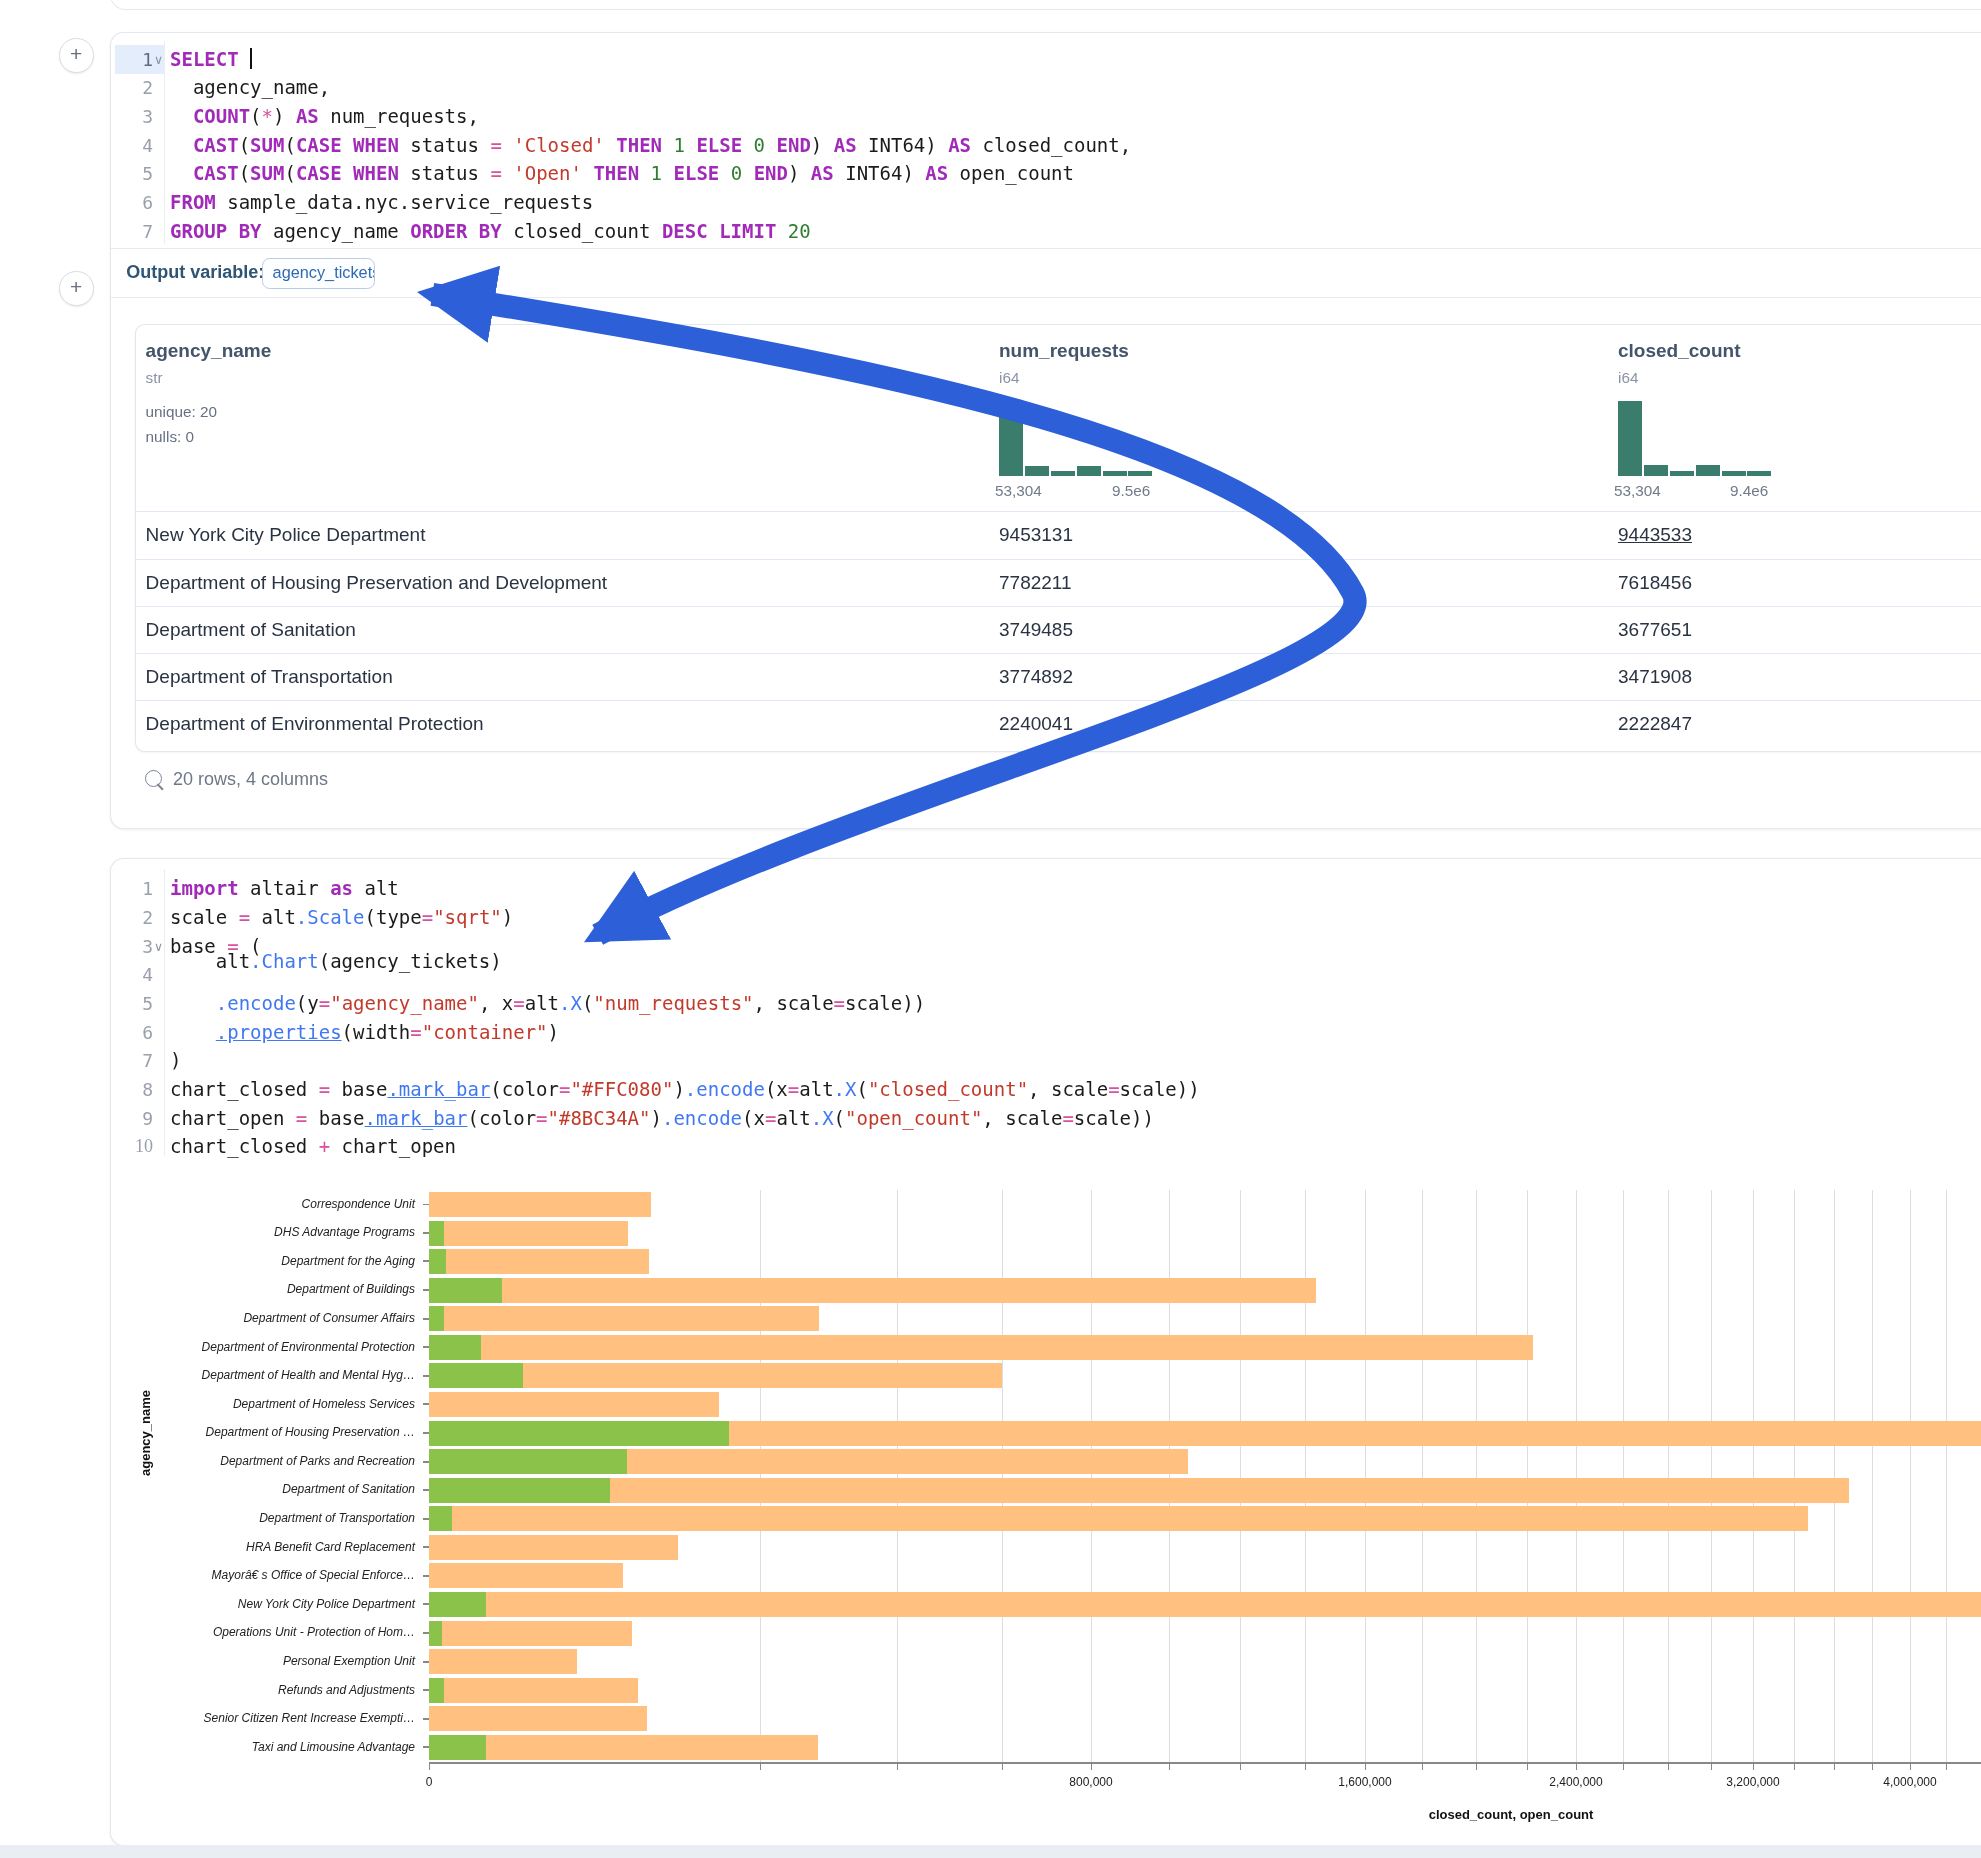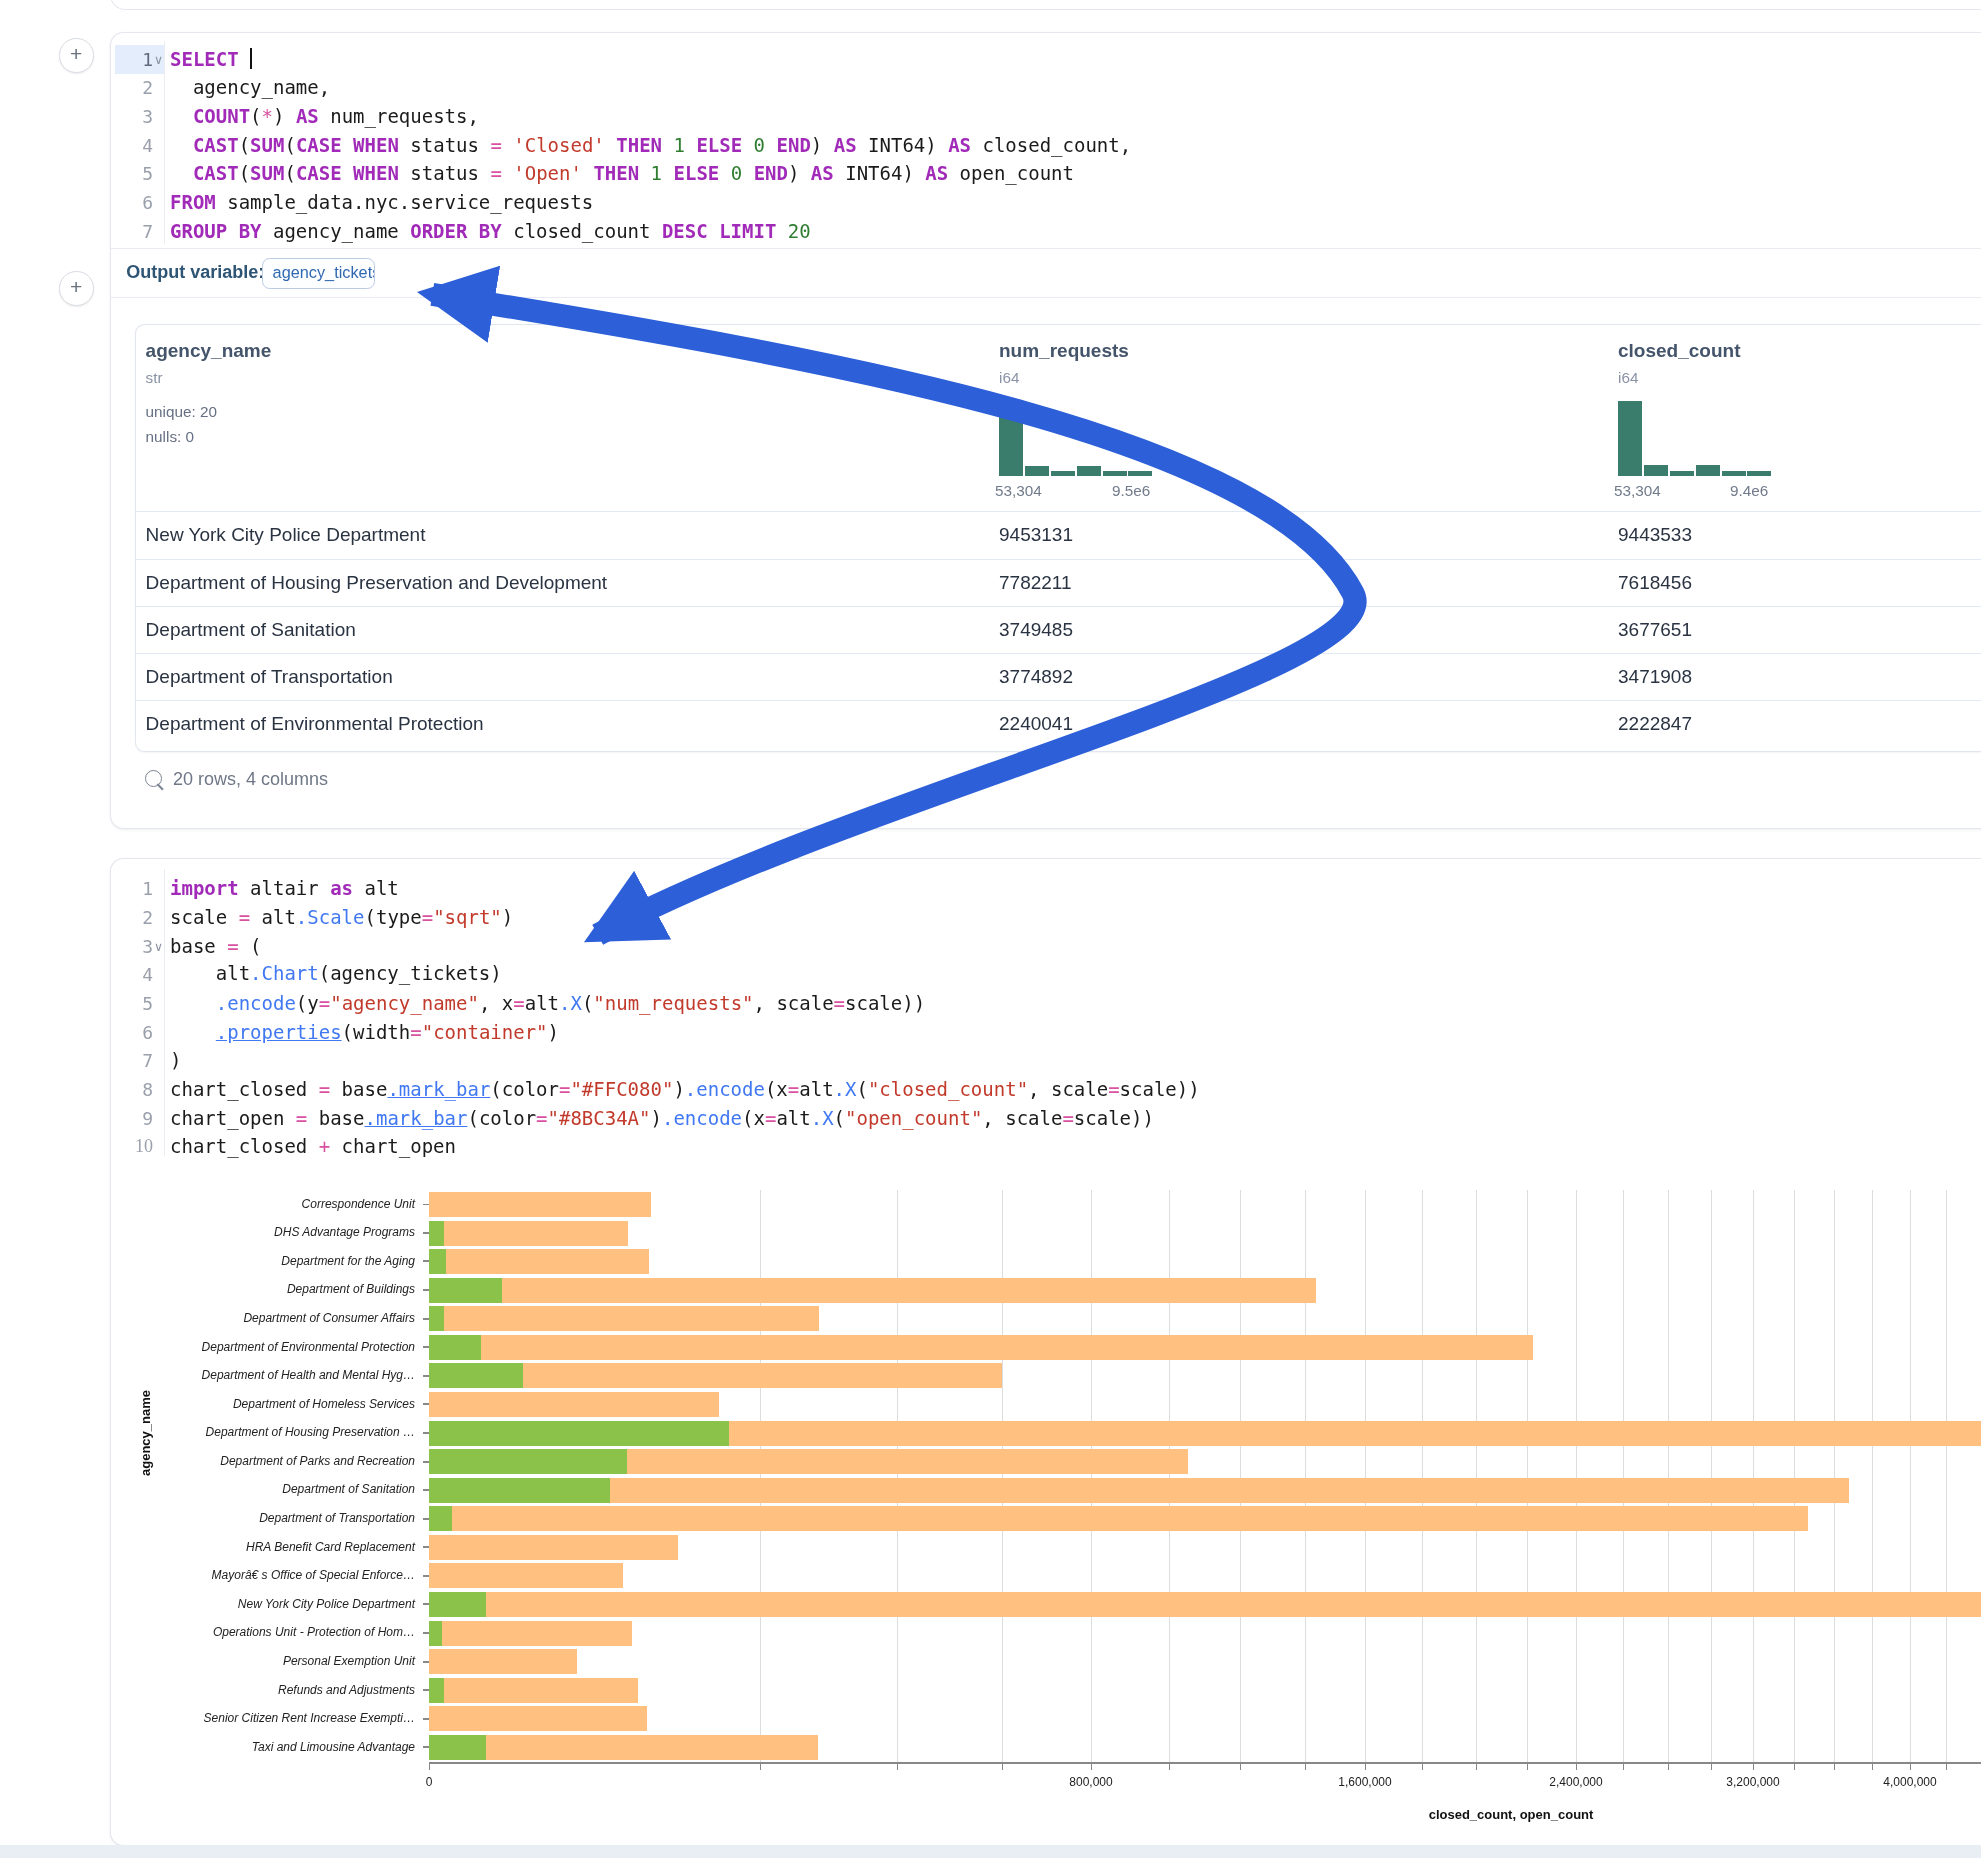--- a/index.html
+++ b/index.html
@@ -132,21 +132,21 @@
           <div style="height: 4.8px;"></div>
           <div style="height: 4.8px;"></div>
         </div>
         <div class="hist-lab" style="left: 1478px; top: 157px;">53,304</div>
         <div class="hist-lab" style="left: 1594px; top: 157px;">9.4e6</div>
       </div>
     <div id="tbl-rows">
         <div class="trow" style="top: 186px; height: 47px;">
           <div class="tcell" style="left: 9.6px; top: 12.4px;">New York City Police Department</div>
           <div class="tcell" style="left: 863px; top: 12.4px;">9453131</div>
-          <div class="tcell" style="left: 1482px; top: 12.4px;">9443533</div>
+          <div class="tcell" style="left: 1482px; top: 12.4px; text-decoration: underline;">9443533</div>
         </div>
         <div class="trow" style="top: 234px; height: 47px;">
           <div class="tcell" style="left: 9.6px; top: 12.4px;">Department of Housing Preservation and Development</div>
           <div class="tcell" style="left: 863px; top: 12.4px;">7782211</div>
           <div class="tcell" style="left: 1482px; top: 12.4px;">7618456</div>
         </div>
         <div class="trow" style="top: 281px; height: 47px;">
           <div class="tcell" style="left: 9.6px; top: 12.4px;">Department of Sanitation</div>
           <div class="tcell" style="left: 863px; top: 12.4px; text-align: right;">3749485</div>
           <div class="tcell" style="left: 1482px; top: 12.4px;">3677651</div>
@@ -175,21 +175,21 @@
     <div class="gutter-sep" style="left:53px;top:9.6px;height:287px;"></div>
     <div id="py-lines">
         <div class="gutter-num" style="left: 0px; top: 15.3px;">1</div>
         <div class="codeline" style="left: 59px; top: 15.3px;"><span class="tok-kw">import</span><span class="tok-pl"> altair </span><span class="tok-kw">as</span><span class="tok-pl"> alt</span></div>
         <div class="gutter-num" style="left: 0px; top: 44px;">2</div>
         <div class="codeline" style="left: 59px; top: 44px;"><span class="tok-pl">scale </span><span class="tok-op">=</span><span class="tok-pl"> alt</span><span class="tok-fn">.Scale</span><span class="tok-pl">(type</span><span class="tok-op">=</span><span class="tok-str">"sqrt"</span><span class="tok-pl">)</span></div>
         <div class="gutter-num" style="left: 0px; top: 73px;">3</div>
         <div class="fold" style="left: 43px; top: 73px;">∨</div>
         <div class="codeline" style="left: 59px; top: 73px;"><span class="tok-pl">base </span><span class="tok-op">=</span><span class="tok-pl"> (</span></div>
         <div class="gutter-num" style="left: 0px; top: 101px;">4</div>
-        <div class="codeline" style="left: 59px; top: 100px; text-align: right;"><span class="tok-pl">    alt</span><span class="tok-fn">.Chart</span><span class="tok-pl">(agency_tickets)</span></div>
+        <div class="codeline" style="left: 59px; top: 88px; text-align: right;"><span class="tok-pl">    alt</span><span class="tok-fn">.Chart</span><span class="tok-pl">(agency_tickets)</span></div>
         <div class="gutter-num" style="left: 0px; top: 130px;">5</div>
         <div class="codeline" style="left: 59px; top: 130px;"><span class="tok-pl">    </span><span class="tok-fn">.encode</span><span class="tok-pl">(y</span><span class="tok-op">=</span><span class="tok-str">"agency_name"</span><span class="tok-pl">, x</span><span class="tok-op">=</span><span class="tok-pl">alt</span><span class="tok-fn">.X</span><span class="tok-pl">(</span><span class="tok-str">"num_requests"</span><span class="tok-pl">, scale</span><span class="tok-op">=</span><span class="tok-pl">scale))</span></div>
         <div class="gutter-num" style="left: 0px; top: 159px;">6</div>
         <div class="codeline" style="left: 59px; top: 159px;"><span class="tok-pl">    </span><span class="tok-fnu">.properties</span><span class="tok-pl">(width</span><span class="tok-op">=</span><span class="tok-str">"container"</span><span class="tok-pl">)</span></div>
         <div class="gutter-num" style="left: 0px; top: 187px;">7</div>
         <div class="codeline" style="left: 59px; top: 187px;"><span class="tok-pl">)</span></div>
         <div class="gutter-num" style="left: 0px; top: 216px;">8</div>
         <div class="codeline" style="left: 59px; top: 216px;"><span class="tok-pl">chart_closed </span><span class="tok-op">=</span><span class="tok-pl"> base</span><span class="tok-fnu">.mark_bar</span><span class="tok-pl">(color</span><span class="tok-op">=</span><span class="tok-str">"#FFC080"</span><span class="tok-pl">)</span><span class="tok-fn">.encode</span><span class="tok-pl">(x</span><span class="tok-op">=</span><span class="tok-pl">alt</span><span class="tok-fn">.X</span><span class="tok-pl">(</span><span class="tok-str">"closed_count"</span><span class="tok-pl">, scale</span><span class="tok-op">=</span><span class="tok-pl">scale))</span></div>
         <div class="gutter-num" style="left: 0px; top: 245px;">9</div>
         <div class="codeline" style="left: 59px; top: 245px;"><span class="tok-pl">chart_open </span><span class="tok-op">=</span><span class="tok-pl"> base</span><span class="tok-fnu">.mark_bar</span><span class="tok-pl">(color</span><span class="tok-op">=</span><span class="tok-str">"#8BC34A"</span><span class="tok-pl">)</span><span class="tok-fn">.encode</span><span class="tok-pl">(x</span><span class="tok-op">=</span><span class="tok-pl">alt</span><span class="tok-fn">.X</span><span class="tok-pl">(</span><span class="tok-str">"open_count"</span><span class="tok-pl">, scale</span><span class="tok-op">=</span><span class="tok-pl">scale))</span></div>

